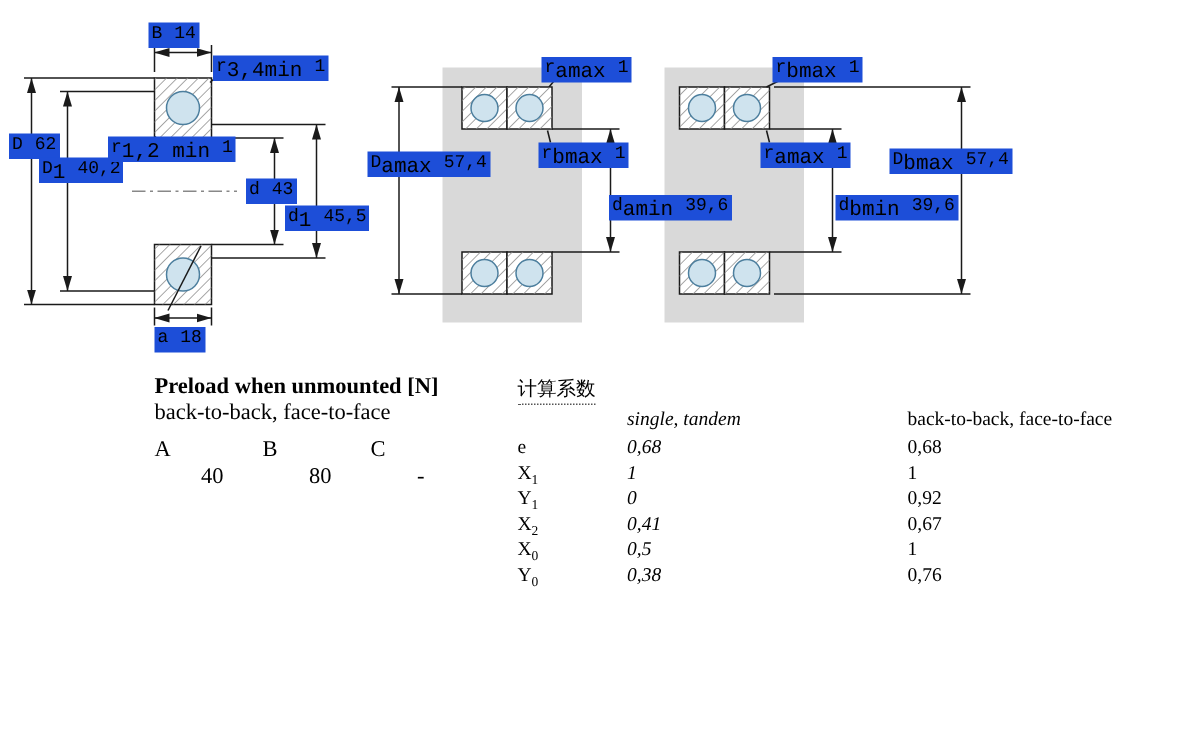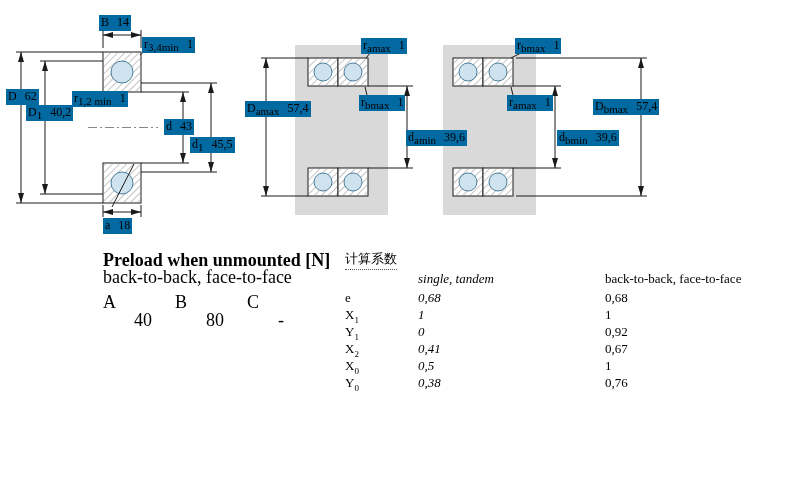--- a/index.html
+++ b/index.html
@@ -3,26 +3,26 @@
 <meta charset="utf-8">
 <style>
   * { box-sizing: border-box; margin: 0; padding: 0; }
   html, body { width: 800px; height: 500px; background: #fff; }
   body { font-family: "Liberation Serif", serif; color: #000; }
   #screen { position: relative; width: 800px; height: 500px; overflow: hidden; background: #fff; }
   #drawing-svg { position: absolute; left: 0; top: 0; }
 
   
   .dim { position: absolute; font-size: 12px; line-height: 14px; white-space: nowrap;
-         background: #0369a1; padding: 0 2px; }
-  .dim sub { font-size: 11px; line-height: 1; }
+         background: #1d4ed8; padding: 0 2px; font-family: Liberation Mono, monospace; }
+  .dim sub { font-size: 14px; line-height: 1; }
   .dim .val { margin-left: 8px; }
 
   
-  .preload { position: absolute; left: 103px; top: 250px; font-size: 18px; width: 230px; height: 80px; }
+  .preload { position: absolute; left: 103px; top: 250px; font-size: 15px; width: 230px; height: 80px; }
   .p-title { font-weight: bold; white-space: nowrap; }
   .p-sub  { position: absolute; left: 0; top: 17px; white-space: nowrap; }
   .p-head { position: absolute; left: 0; top: 42px; width: 230px; height: 16px; }
   .p-vals { position: absolute; left: 0; top: 60px; width: 230px; height: 16px; margin-left: 31px; }
   .pc0 { position: absolute; left: 0; }
   .pc1 { position: absolute; left: 72px; }
   .pc2 { position: absolute; left: 144px; }
 
   
   .factors { position: absolute; left: 345px; top: 250px; font-size: 13px; width: 450px; height: 170px; }

